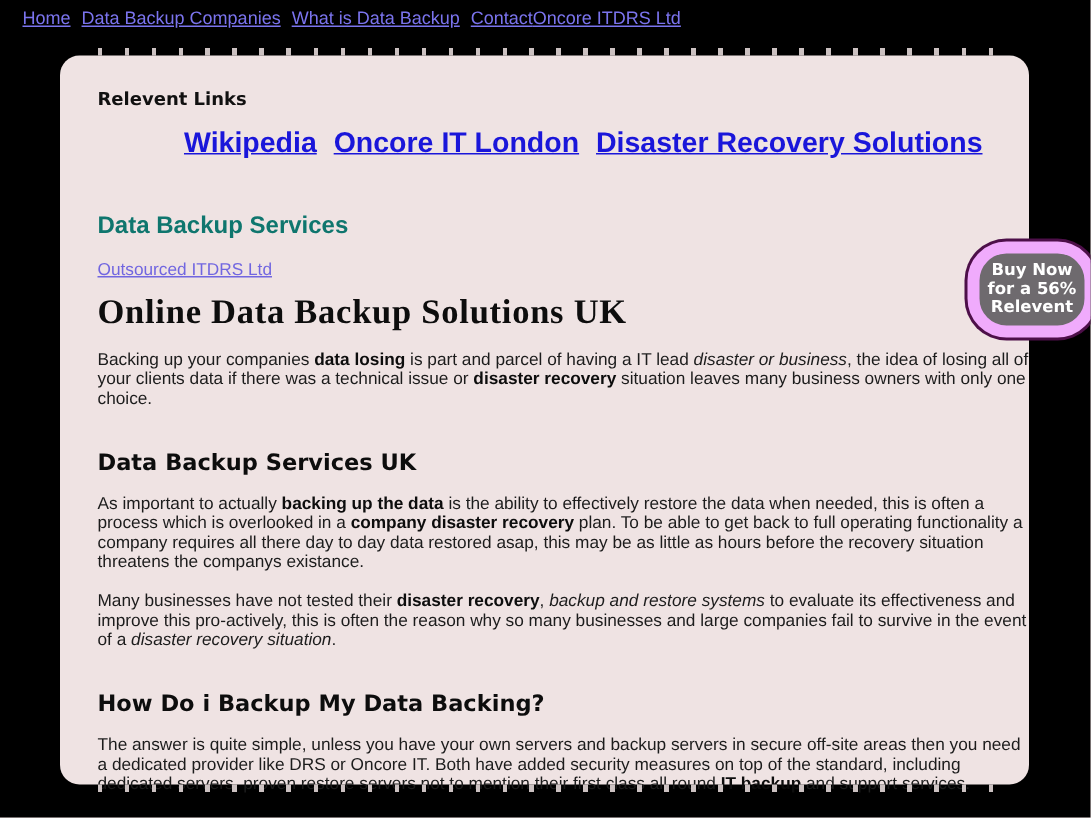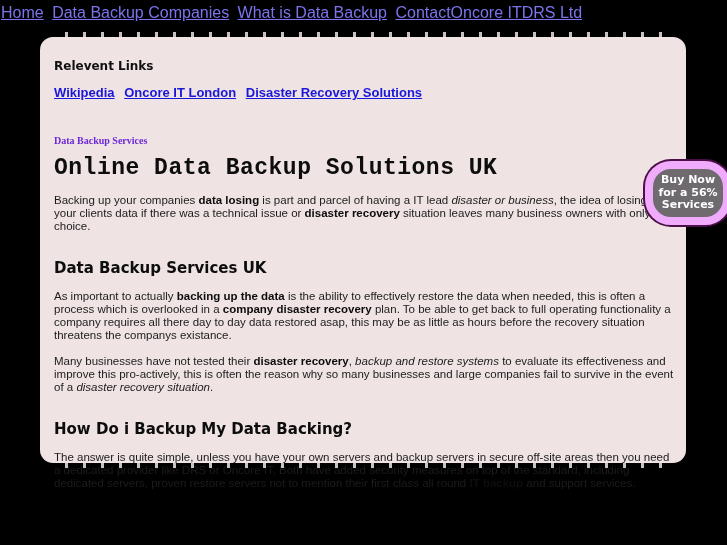--- a/index.html
+++ b/index.html
@@ -4,52 +4,52 @@
 <style>
   html,body{margin:0;padding:0;}
   body{
     width:727px;height:545px;position:relative;overflow:hidden;
     background:#000000;
     font-family:"Liberation Sans", sans-serif;
     -webkit-font-smoothing:antialiased;
   }
   
   .topnav{
-    position:absolute;left:1px;top:5px;width:700px;
-    font-size:16px;line-height:15px;color:#7b74ee;white-space:nowrap;
+    position:absolute;left:15px;top:5px;width:700px;
+    font-size:12px;line-height:15px;color:#7b74ee;white-space:nowrap;
   }
   .topnav a{color:#7b74ee;text-decoration:underline;cursor:pointer;}
   .topnav .sp{display:inline-block;width:4px;}
 
   
   .panel{
-    position:absolute;left:40px;top:37px;width:646px;height:426px;
+    position:absolute;left:40px;top:37px;width:646px;height:486px;
     background:#efe3e3;border-radius:13px;
-    box-sizing:border-box;padding:0 14px;
+    box-sizing:border-box;padding:0 25px;
   }
   .panel::before,.panel::after{
     content:"";position:absolute;left:10px;right:10px;height:5px;
     background:repeating-linear-gradient(90deg, transparent 0 15px, rgba(239,227,227,0.85) 15px 18px);
   }
   .panel::before{top:-5px;}
   .panel::after{bottom:-5px;}
 
   .relevent{font-size:12px;font-weight:bold;color:#111111;margin:0;padding-top:22px;
     font-family:"DejaVu Sans","Liberation Sans",sans-serif;}
-  .quicklinks{margin-top:12px;font-size:13px;font-weight:bold;}
+  .quicklinks{margin-top:12px;font-size:19px;font-weight:bold;text-align:right;}
   .quicklinks a{color:#1a16da;text-decoration:underline;margin-right:6px;cursor:pointer;}
 
-  .sectiontitle{font-size:10px;font-weight:bold;color:#6d28d9;margin:0;margin-top:35px;
-    font-family:Liberation Serif, serif;}
+  .sectiontitle{font-size:16px;font-weight:bold;color:#0f766e;margin:0;margin-top:35px;
+    font-family:Liberation Sans, sans-serif;}
   .outsourced{margin-top:14px;font-size:11.5px;}
   .outsourced a{color:#7166e0;text-decoration:underline;cursor:pointer;}
 
   h1.mainheading{
     margin:9px 0 0 0;font-size:23px;font-weight:bold;color:#0d0d0d;
-    font-family:Liberation Mono, monospace;letter-spacing:0.5px;
+    font-family:Liberation Serif, serif;letter-spacing:0.5px;
   }
   .para{
     margin:13px 0 0 0;font-size:11.5px;line-height:13px;color:#1c1c1c;width:622px;
   }
   .para .b{font-weight:bold;color:#0d0d0d;}
   .para .i{font-style:italic;}
   .para a.lnk{text-decoration:underline;cursor:pointer;}
   .para a.visited{color:#7166e0;}
 
   h2.sub{
@@ -85,20 +85,23 @@
   <div class="relevent">Relevent Links</div>
 
   <div class="quicklinks">
     <a>Wikipedia</a>
     <a>Oncore IT London</a>
     <a>Disaster Recovery Solutions</a>
   </div>
 
   <div class="sectiontitle">Data Backup Services</div>
 
+  <div class="outsourced">
+    <a>Outsourced ITDRS Ltd</a>
+  </div>
 
   <h1 class="mainheading">Online Data Backup Solutions UK</h1>
 
   <p class="para"><span>Backing up your companies </span><span class="b">data losing</span><span> is part and parcel of having a IT lead </span><span class="i">disaster or business</span><span>, the idea of losing all of your clients data if there was a technical issue or </span><span class="b">disaster recovery</span><span> situation leaves many business owners with only one choice.</span></p>
 
   <h2 class="sub">Data Backup Services UK</h2>
 
   <p class="para"><span>As important to actually </span><span class="b">backing up the data</span><span> is the ability to effectively restore the data when needed, this is often a process which is overlooked in a </span><span class="b">company disaster recovery</span><span> plan. To be able to get back to full operating functionality a company requires all there day to day data restored asap, this may be as little as hours before the recovery situation threatens the companys existance.</span></p>
 
   <p class="para"><span>Many businesses have not tested their </span><span class="b">disaster recovery</span><span>, </span><span class="i">backup and restore systems</span><span> to evaluate its effectiveness and improve this pro-actively, this is often the reason why so many businesses and large companies fail to survive in the event of a </span><span class="i">disaster recovery situation</span><span>.</span></p>
@@ -107,15 +110,15 @@
 
   <p class="para"><span>The answer is quite simple, unless you have your own servers and backup servers in secure off-site areas then you need a dedicated provider like DRS or Oncore IT. Both have added security measures on top of the standard, including dedicated servers, proven restore servers not to mention their first class all round </span><span class="b">IT backup</span><span> and support services.</span></p>
 
 
 </div>
 
 <div class="badge">
   <div class="txt">
     <span>Buy Now</span><br>
     <span>for a 56%</span><br>
-    <span>Services</span>
+    <span>Relevent</span>
   </div>
 </div>
 
 </body></html>

